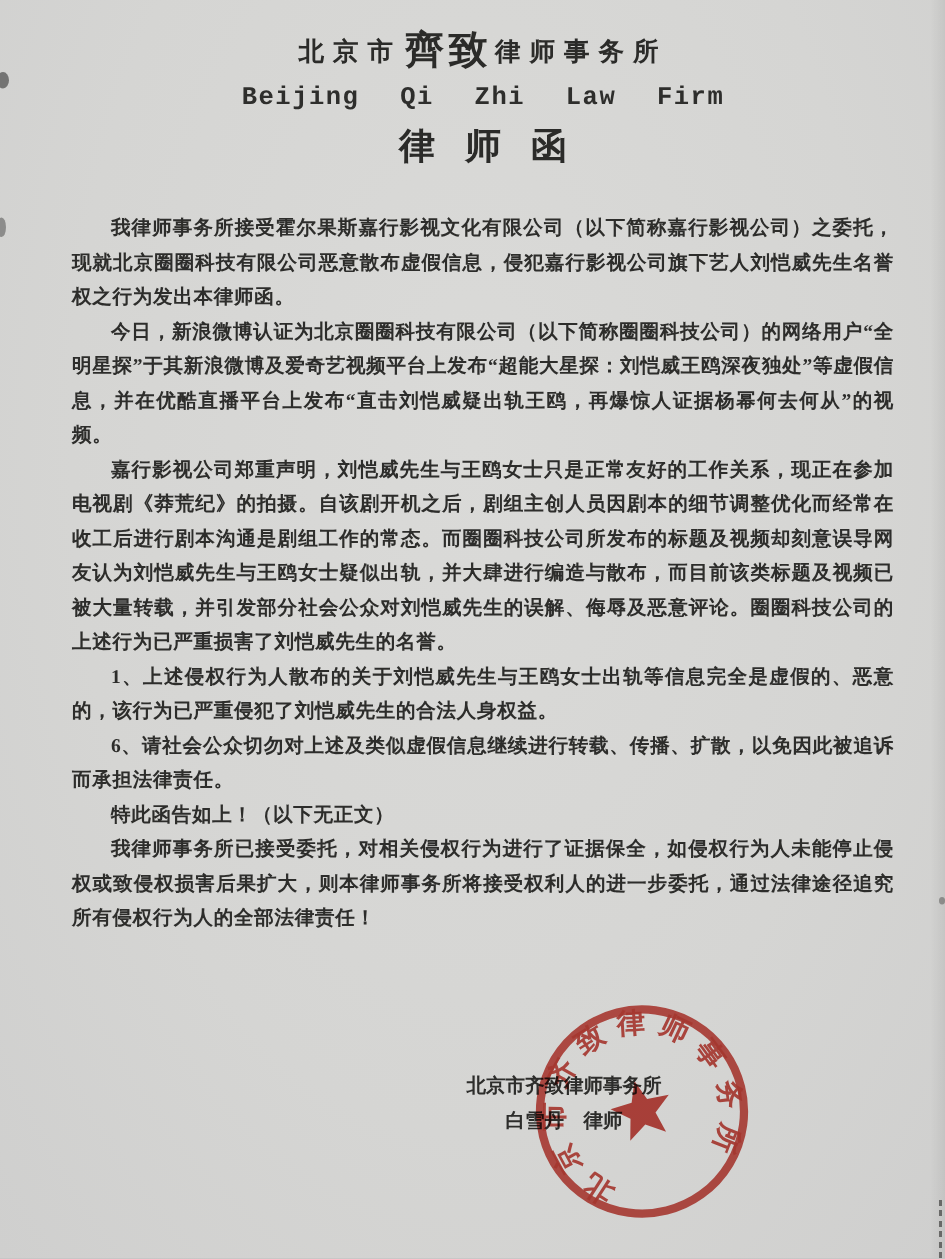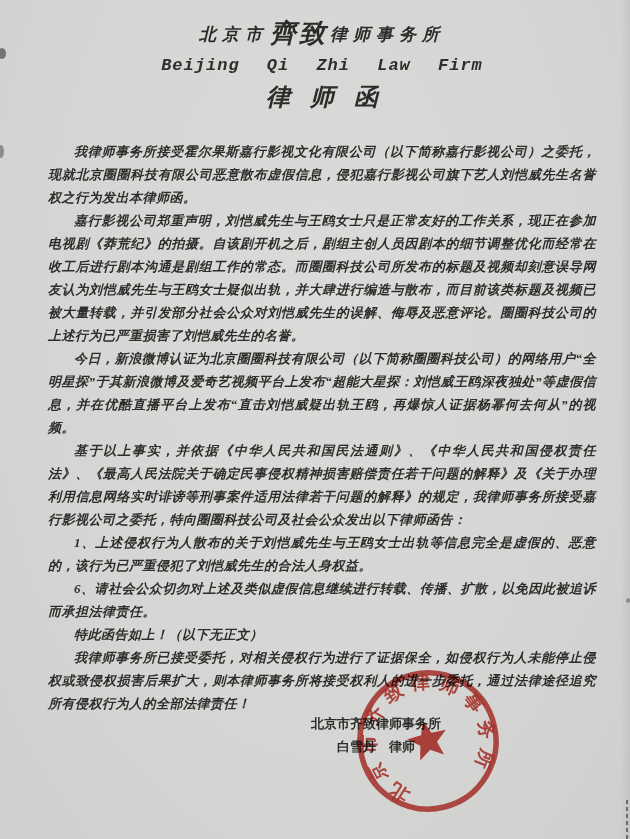--- a/index.html
+++ b/index.html
@@ -5,21 +5,21 @@
   html,body{margin:0;padding:0;}
   body{background:#b0b0b0;font-family:"Liberation Serif","DejaVu Serif",serif;}
   .page{
     position:relative;
     width:630px;height:839px;
     margin:0 auto;
     background:radial-gradient(ellipse at 50% 35%, #dadad8 0%, #d5d5d3 60%, #cfcfce 100%);
     color:#262624;
     overflow:hidden;
   }
-  .content{padding:16px 34px 0 48px;font-style:italic;}
+  .content{padding:16px 34px 0 48px;}
   .header{text-align:center;}
   .firm-cn{white-space:nowrap;font-weight:bold;color:#2b2b29;}
   .cn-small{font-size:17px;letter-spacing:6px;vertical-align:2px;}
   .cn-big{font-size:26px;letter-spacing:3px;margin:0 2px;}
   .firm-en{
     margin-top:5px;
     font-family:"Liberation Mono","DejaVu Sans Mono",monospace;
     font-size:17px;font-weight:bold;color:#2e2e2c;
     word-spacing:16px;letter-spacing:1px;
   }
@@ -68,23 +68,22 @@
     <div class="header">
       <div class="firm-cn">
         <span class="cn-small">北京市</span><span class="cn-big">齊致</span><span class="cn-small">律师事务所</span>
       </div>
       <div class="firm-en">Beijing Qi Zhi Law Firm</div>
       <div class="doc-type">律师函</div>
     </div>
 
     <div class="body-text">
       <p>我律师事务所接受霍尔果斯嘉行影视文化有限公司（以下简称嘉行影视公司）之委托，现就北京圈圈科技有限公司恶意散布虚假信息，侵犯嘉行影视公司旗下艺人刘恺威先生名誉权之行为发出本律师函。</p>
+      <p>今日，新浪微博认证为北京圈圈科技有限公司（以下简称圈圈科技公司）的网络用户“全明星探”于其新浪微博及爱奇艺视频平台上发布“超能大星探：刘恺威王鸥深夜独处”等虚假信息，并在优酷直播平台上发布“直击刘恺威疑出轨王鸥，再爆惊人证据杨幂何去何从”的视频。</p>
       <p>嘉行影视公司郑重声明，刘恺威先生与王鸥女士只是正常友好的工作关系，现正在参加电视剧《莽荒纪》的拍摄。自该剧开机之后，剧组主创人员因剧本的细节调整优化而经常在收工后进行剧本沟通是剧组工作的常态。而圈圈科技公司所发布的标题及视频却刻意误导网友认为刘恺威先生与王鸥女士疑似出轨，并大肆进行编造与散布，而目前该类标题及视频已被大量转载，并引发部分社会公众对刘恺威先生的误解、侮辱及恶意评论。圈圈科技公司的上述行为已严重损害了刘恺威先生的名誉。</p>
-      <p>今日，新浪微博认证为北京圈圈科技有限公司（以下简称圈圈科技公司）的网络用户“全明星探”于其新浪微博及爱奇艺视频平台上发布“超能大星探：刘恺威王鸥深夜独处”等虚假信息，并在优酷直播平台上发布“直击刘恺威疑出轨王鸥，再爆惊人证据杨幂何去何从”的视频。</p>
-      <p>基于以上事实，并依据《中华人民共和国民法通则》、《中华人民共和国侵权责任法》、《最高人民法院关于确定民事侵权精神损害赔偿责任若干问题的解释》及《关于办理利用信息网络实时诽谤等刑事案件适用法律若干问题的解释》的规定，我律师事务所接受嘉行影视公司之委托，特向圈圈科技公司及社会公众发出以下律师函告：</p>
       <p>1、上述侵权行为人散布的关于刘恺威先生与王鸥女士出轨等信息完全是虚假的、恶意的，该行为已严重侵犯了刘恺威先生的合法人身权益。</p>
       <p>6、请社会公众切勿对上述及类似虚假信息继续进行转载、传播、扩散，以免因此被追诉而承担法律责任。</p>
       <p>特此函告如上！（以下无正文）</p>
       <p>我律师事务所已接受委托，对相关侵权行为进行了证据保全，如侵权行为人未能停止侵权或致侵权损害后果扩大，则本律师事务所将接受权利人的进一步委托，通过法律途径追究所有侵权行为人的全部法律责任！</p>
     </div>
   </div>
 
   <div class="signature">
     <div>北京市齐致律师事务所</div>
     <div>白雪丹　律师</div>

